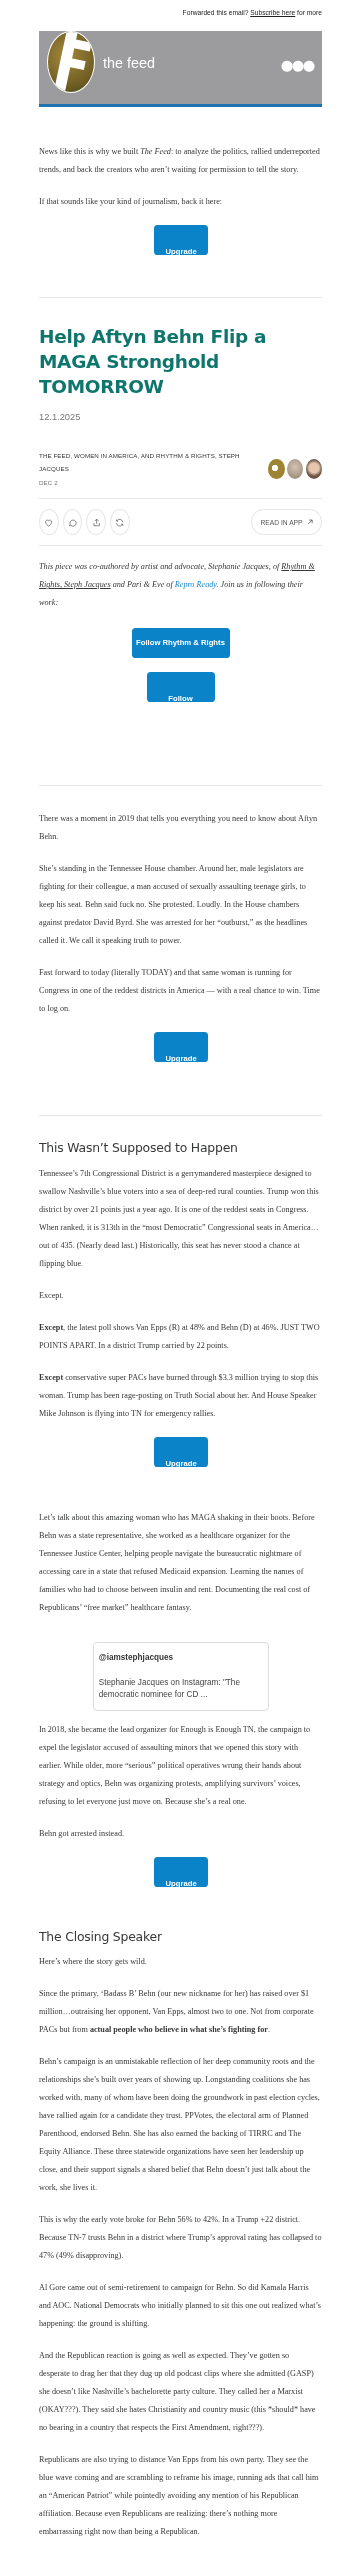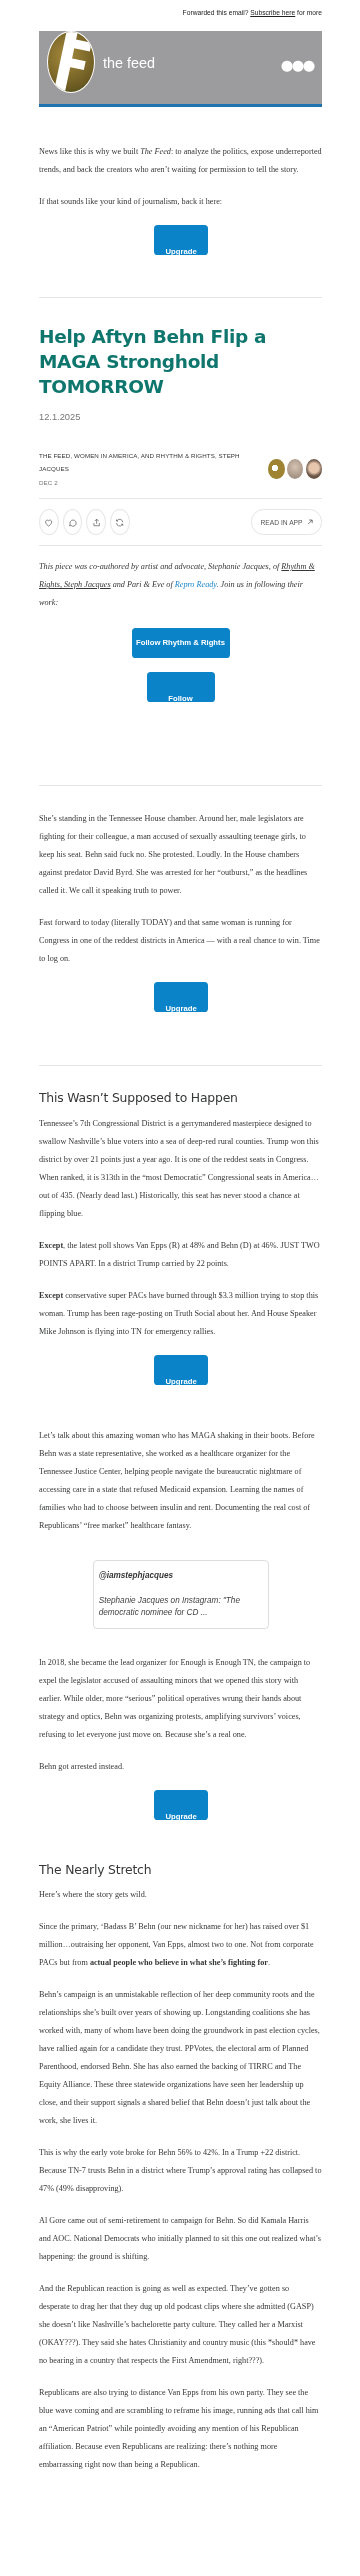--- a/index.html
+++ b/index.html
@@ -54,21 +54,21 @@
     .read-app { border: 0.5px solid #e5e5e5; border-radius: 12.4px; height: 26px; padding: 0 8.2px; display: flex; align-items: center; gap: 4.1px;
       font-family: "Liberation Sans", sans-serif; font-size: 6.7px; color: #555; cursor: pointer; }
 
     .intro { margin-top: 12px; font-style: italic; font-size: 8.2px; line-height: 18px; }
     .intro a { color: #363737; text-decoration: underline; }
     .intro a.blue { color: #1a86c8; text-decoration: none; }
 
     h2.section { font-family: "DejaVu Sans", sans-serif; font-weight: normal; font-size: 12.4px; color: #363737; margin: 24px 0 9.3px; letter-spacing: -0.2px; }
     h2.section.tight { margin-top: 10.3px; }
 
-    .embed { width: 176px; margin: 25px auto 25px; border: 0.5px solid #ddd; border-radius: 4.1px; padding: 10.3px 5.2px 8.2px; font-style: italic; }
+    .embed { width: 176px; margin: 25px auto 10px; border: 0.5px solid #ddd; border-radius: 4.1px; padding: 10.3px 5.2px 8.2px; }
     .embed .handle { font-family: "Liberation Sans", sans-serif; font-weight: bold; font-size: 8.2px; color: #363737; }
     .embed .desc { font-family: "Liberation Sans", sans-serif; font-size: 8.2px; color: #444; margin-top: 14.4px; line-height: 12.4px; }
   </style>
 </head>
 <body>
 
 <div class="wrap">
   <div class="fwd">
     <span>Forwarded this email? </span><a href="#">Subscribe here</a><span> for more</span>
   </div>
@@ -78,21 +78,21 @@
         <div class="f1"></div>
         <div class="f2"></div>
         <div class="f3"></div>
       </div>
     <div class="title">the feed</div>
     <div class="dots">●●●</div>
   </div>
 
   <div class="spacer-top"></div>
   <p class="body">
-    <span>News like this is why we built </span><i>The Feed</i><span>: to analyze the politics, expose underreported trends, and back the creators who aren’t waiting for permission to tell the story.</span>
+    <span>News like this is why we built </span><i>The Feed</i><span>: to analyze the politics, rallied underreported trends, and back the creators who aren’t waiting for permission to tell the story.</span>
   </p>
   <p class="body">If that sounds like your kind of journalism, back it here:</p>
   <div class="btn-row"><span class="btn upgrade">Upgrade to paid</span></div>
   <hr class="div">
 
   <h1 class="title">Help Aftyn Behn Flip a MAGA Stronghold TOMORROW</h1>
   <div class="date">12.1.2025</div>
 
   <div class="byline">
     <div class="names">
@@ -138,43 +138,45 @@
   </div>
 
   <p class="intro">
     <span>This piece was co-authored by artist and advocate, Stephanie Jacques, of </span><a href="#">Rhythm &amp; Rights, Steph Jacques</a><span> and Pari &amp; Eve of </span><a href="#" class="blue">Repro Ready</a><span>. Join us in following their work:</span>
   </p>
   <div class="btn-row" style="margin-top:15.5px;margin-bottom:0"><span class="btn" style="width:98px;text-align:center;padding:0">Follow Rhythm &amp; Rights</span></div>
   <div class="btn-row" style="margin-top:14px;margin-bottom:22px"><span class="btn" style="width:68px;text-align:center;padding:12px">Follow Repro Ready</span></div>
   <hr class="div">
 
   <div style="height:24px"></div>
+  <p class="body">There was a moment in 2019 that tells you everything you need to know about Aftyn Behn.</p>
   <p class="body">She’s standing in the Tennessee House chamber. Around her, male legislators are fighting for their colleague, a man accused of sexually assaulting teenage girls, to keep his seat. Behn said fuck no. She protested. Loudly. In the House chambers against predator David Byrd. She was arrested for her “outburst,” as the headlines called it. We call it speaking truth to power.</p>
   <p class="body">Fast forward to today (literally TODAY) and that same woman is running for Congress in one of the reddest districts in America — with a real chance to win. Time to log on.</p>
   <div class="btn-row"><span class="btn upgrade">Upgrade to paid</span></div>
   <div style="height:11.3px"></div>
   <hr class="div">
 
   <h2 class="section">This Wasn’t Supposed to Happen</h2>
   <p class="body">Tennessee’s 7th Congressional District is a gerrymandered masterpiece designed to swallow Nashville’s blue voters into a sea of deep-red rural counties. Trump won this district by over 21 points just a year ago. It is one of the reddest seats in Congress. When ranked, it is 313th in the “most Democratic” Congressional seats in America… out of 435. (Nearly dead last.) Historically, this seat has never stood a chance at flipping blue.</p>
+  <p class="body">Except.</p>
   <p class="body"><b>Except</b><span>, the latest poll shows Van Epps (R) at 48% and Behn (D) at 46%. JUST TWO POINTS APART. In a district Trump carried by 22 points.</span></p>
   <p class="body"><b>Except</b><span> conservative super PACs have burned through $3.3 million trying to stop this woman. Trump has been rage-posting on Truth Social about her. And House Speaker Mike Johnson is flying into TN for emergency rallies.</span></p>
   <div class="btn-row"><span class="btn upgrade">Upgrade to paid</span></div>
   <p class="body">Let’s talk about this amazing woman who has MAGA shaking in their boots. Before Behn was a state representative, she worked as a healthcare organizer for the Tennessee Justice Center, helping people navigate the bureaucratic nightmare of accessing care in a state that refused Medicaid expansion. Learning the names of families who had to choose between insulin and rent. Documenting the real cost of Republicans’ “free market” healthcare fantasy.</p>
 
   <div class="embed">
     <div class="handle">@iamstephjacques</div>
     <div class="desc">Stephanie Jacques on Instagram: "The democratic nominee for CD ...</div>
   </div>
 
   <p class="body">In 2018, she became the lead organizer for Enough is Enough TN, the campaign to expel the legislator accused of assaulting minors that we opened this story with earlier. While older, more “serious” political operatives wrung their hands about strategy and optics, Behn was organizing protests, amplifying survivors’ voices, refusing to let everyone just move on. Because she’s a real one.</p>
   <p class="body">Behn got arrested instead.</p>
   <div class="btn-row"><span class="btn upgrade">Upgrade to paid</span></div>
 
-  <h2 class="section tight">The Nearly Stretch</h2>
+  <h2 class="section tight">The Closing Speaker</h2>
   <p class="body">Here’s where the story gets wild.</p>
   <p class="body"><span>Since the primary, ‘Badass B’ Behn (our new nickname for her) has raised over $1 million…outraising her opponent, Van Epps, almost two to one. Not from corporate PACs but from </span><b>actual people who believe in what she’s fighting for</b><span>.</span></p>
   <p class="body">Behn’s campaign is an unmistakable reflection of her deep community roots and the relationships she’s built over years of showing up. Longstanding coalitions she has worked with, many of whom have been doing the groundwork in past election cycles, have rallied again for a candidate they trust. PPVotes, the electoral arm of Planned Parenthood, endorsed Behn. She has also earned the backing of TIRRC and The Equity Alliance. These three statewide organizations have seen her leadership up close, and their support signals a shared belief that Behn doesn’t just talk about the work, she lives it.</p>
   <p class="body">This is why the early vote broke for Behn 56% to 42%. In a Trump +22 district. Because TN-7 trusts Behn in a district where Trump’s approval rating has collapsed to 47% (49% disapproving).</p>
   <p class="body">Al Gore came out of semi-retirement to campaign for Behn. So did Kamala Harris and AOC. National Democrats who initially planned to sit this one out realized what’s happening: the ground is shifting.</p>
   <p class="body">And the Republican reaction is going as well as expected. They’ve gotten so desperate to drag her that they dug up old podcast clips where she admitted (GASP) she doesn’t like Nashville’s bachelorette party culture. They called her a Marxist (OKAY???). They said she hates Christianity and country music (this *should* have no bearing in a country that respects the First Amendment, right???).</p>
   <p class="body">Republicans are also trying to distance Van Epps from his own party. They see the blue wave coming and are scrambling to reframe his image, running ads that call him an “American Patriot” while pointedly avoiding any mention of his Republican affiliation. Because even Republicans are realizing: there’s nothing more embarrassing right now than being a Republican.</p>
 
 </div>
 

